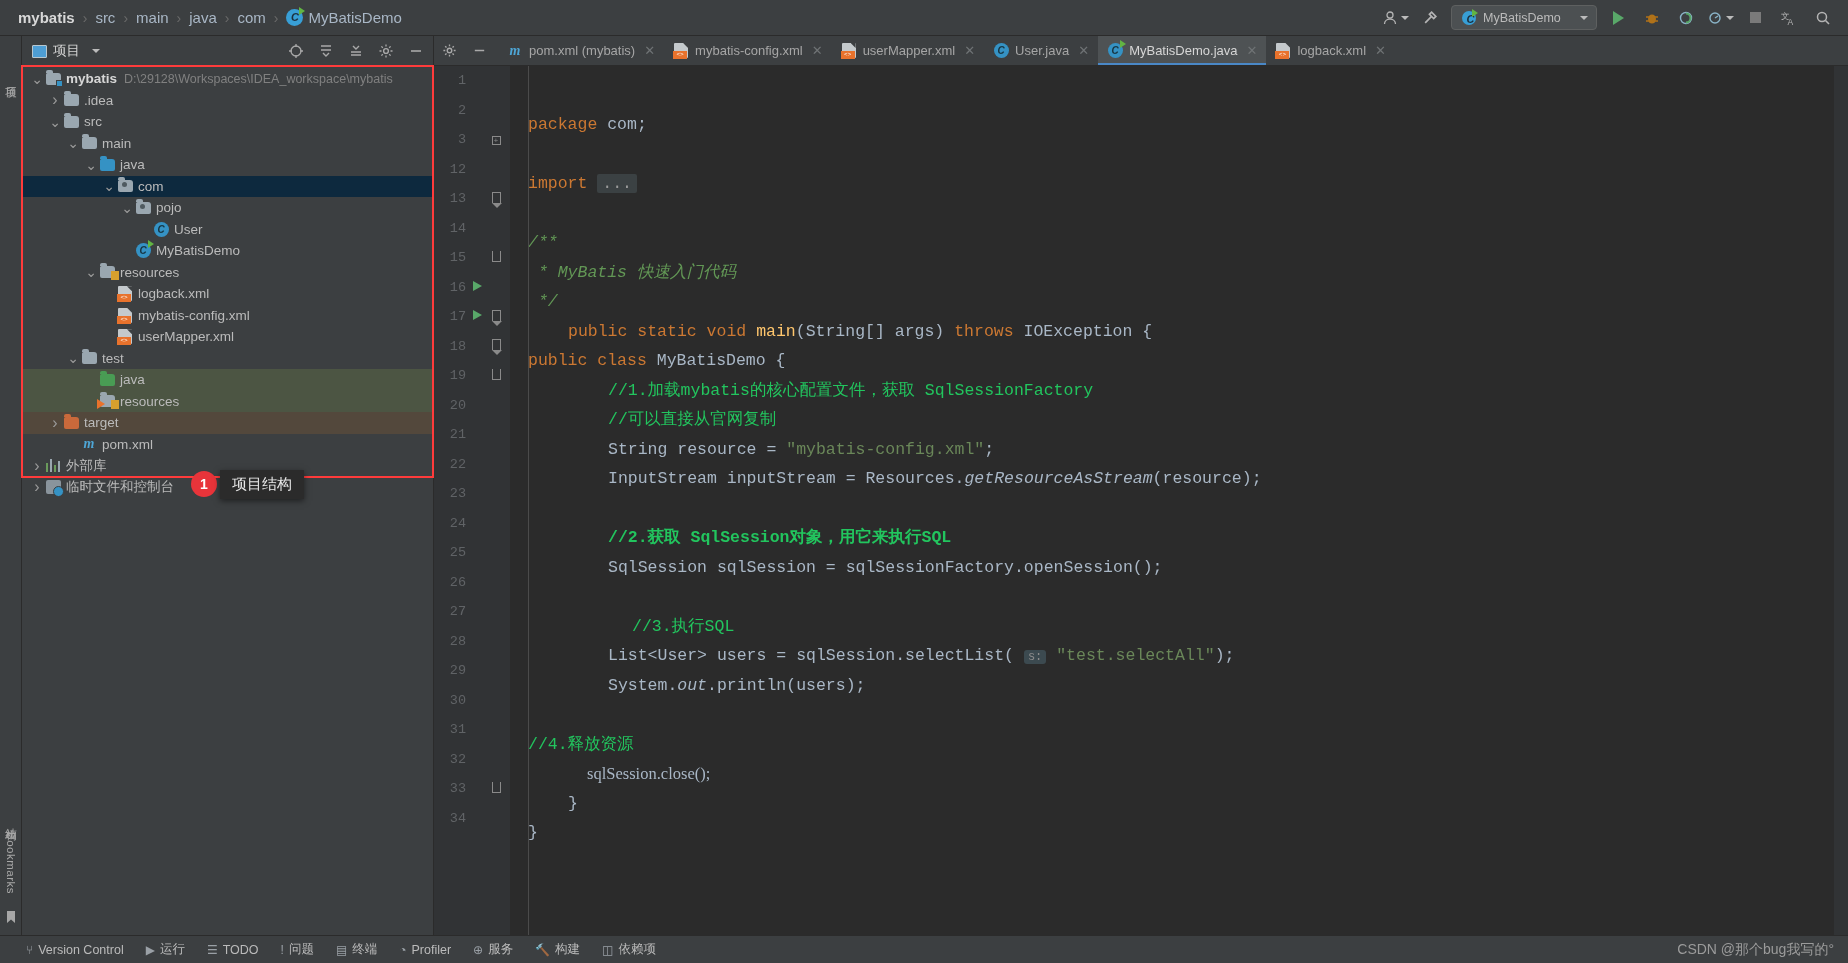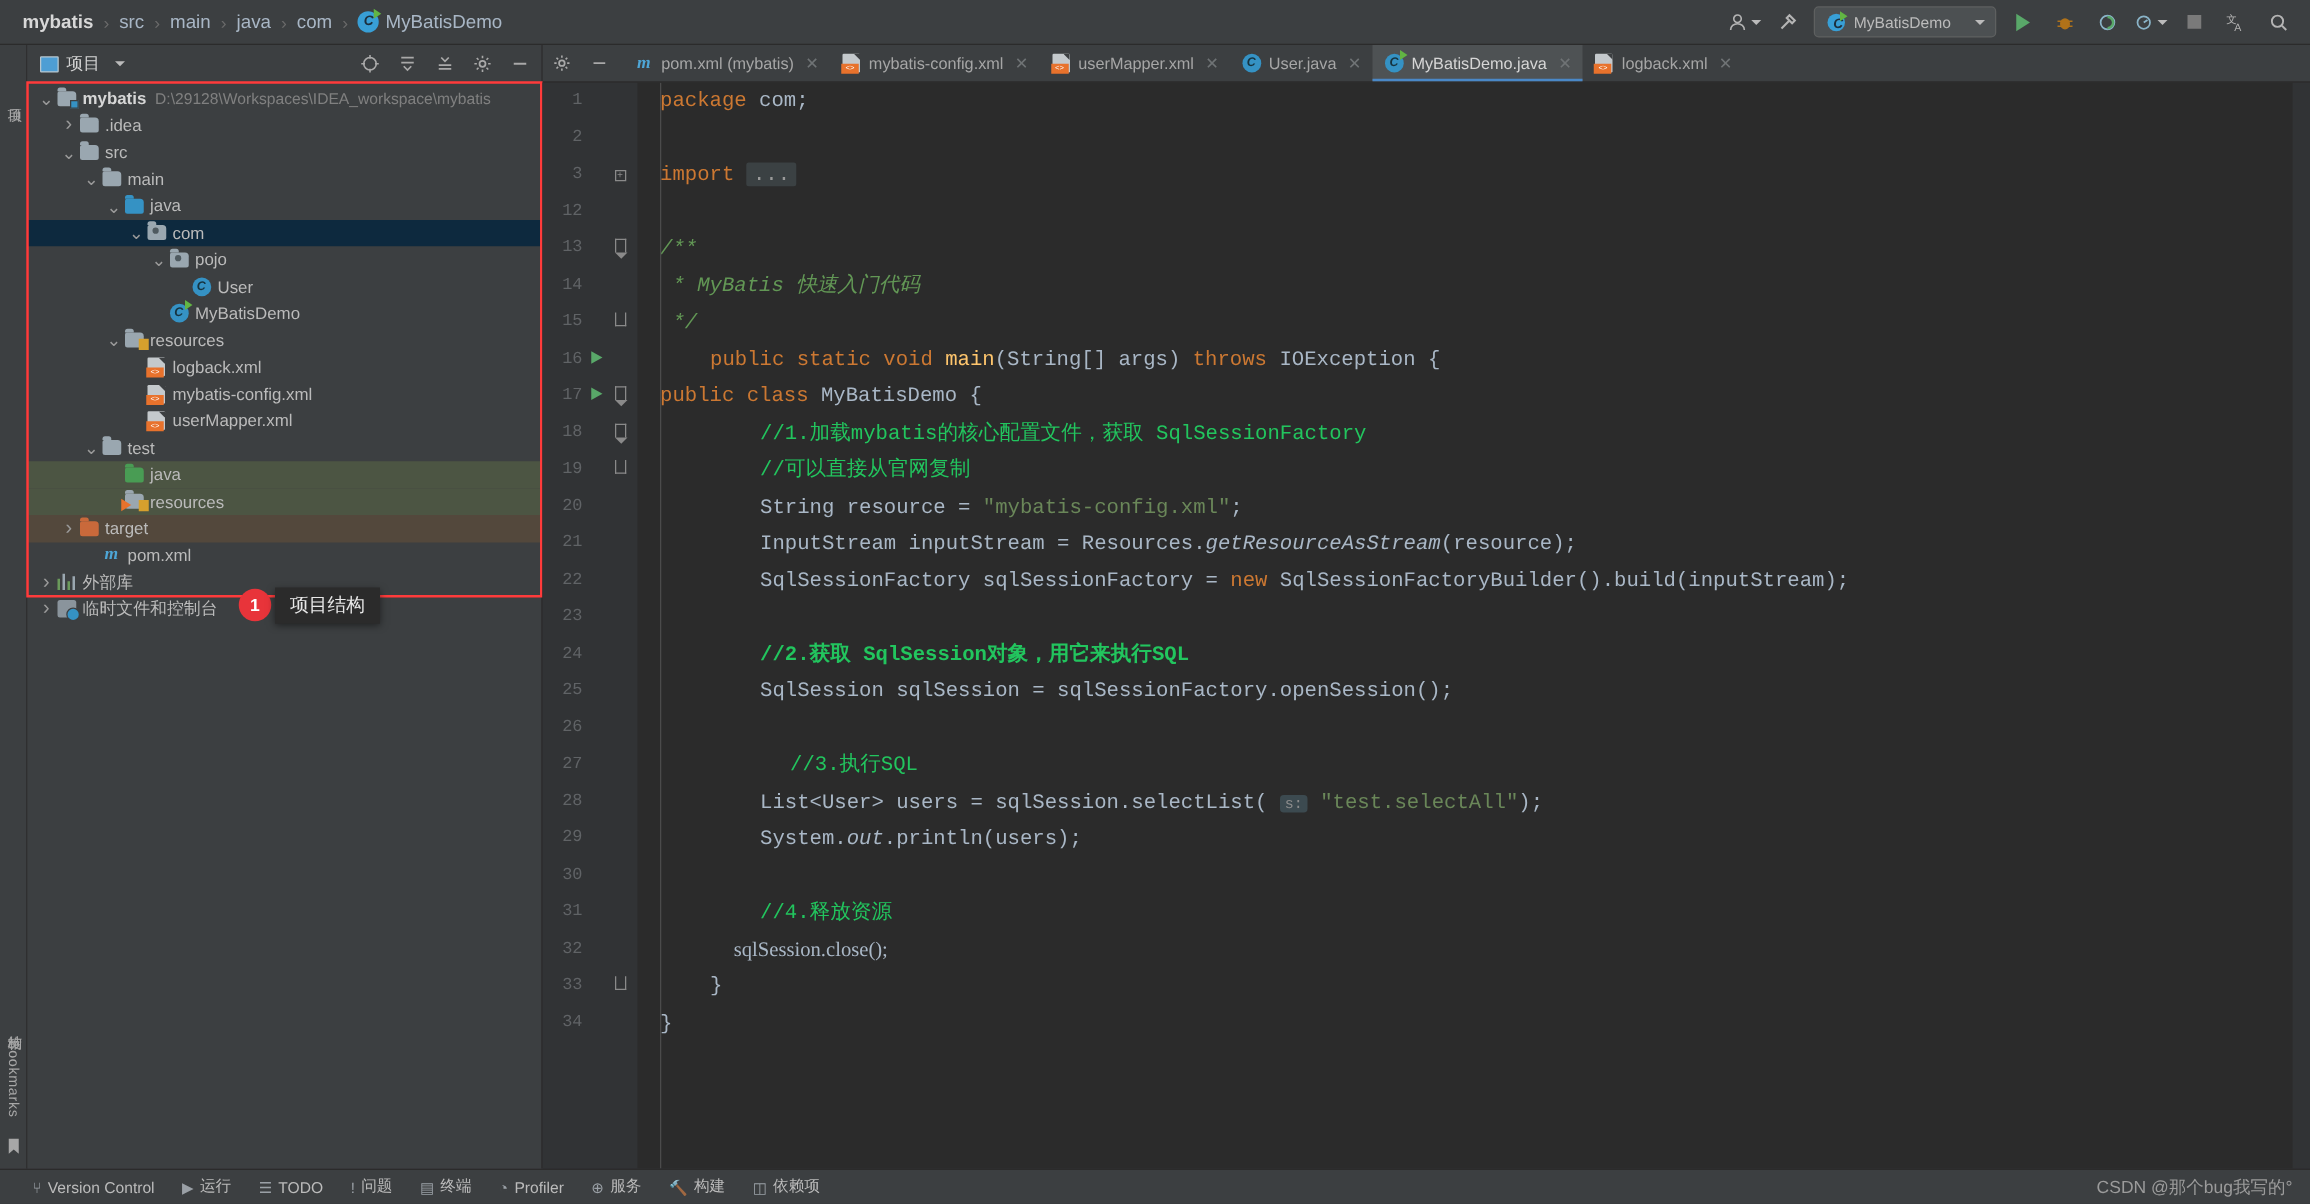--- a/index.html
+++ b/index.html
@@ -149,21 +149,21 @@
     border-right: 5px solid transparent; border-top: 5px solid #8a8a8a; }
   .fold-end { display:inline-block; width: 9px; height: 11px; border: 1px solid #8a8a8a; border-top: none; }
 
   .code-line { height: 29.5px; line-height: 29.5px; white-space: pre;
     font-family: "Liberation Mono", "DejaVu Sans Mono", monospace; font-size: 16.5px; color: #a9b7c6; }
   .kw { color: #cc7832; } .str { color: #6a8759; } .cmt { color: #22c55e; }
   .jdoc { color: #629755; font-style: italic; } .fn { color: #ffc66d; } .fnit { color: #a9b7c6; font-style: italic; } .plain { color: #a9b7c6; }
   .fold-ellipsis { background: #3b4143; color: #9a9a9a; padding: 0 5px; border-radius: 2px; }
   .hintchip { background: #3c4a50; color: #8c8c8c; font-size: 12px; padding: 0 4px; border-radius: 3px; }
 
-  .code-pad { padding-left: 18px; }
+  .code-pad { padding-left: 18px; margin-top: 44px; }
   .idt-bar { position: absolute; top: 0; bottom: 0; width: 1px; background: #4b4b4b; }
 
   
   .right-gut { width: 14px; flex: 0 0 14px; background: #313335; }
 
   
   .statusbar { height: 28px; flex: 0 0 28px; background: #3c3f41; border-top: 1px solid #2b2b2b;
     display: flex; align-items: center; padding-left: 26px; gap: 20px; position: relative; }
   .sb-item { display: flex; align-items: center; gap: 5px; font-size: 12.5px; color: #bbbbbb; }
   .sb-ico { color: #9aa0a6; font-size: 12px; display: inline-flex; align-items: center; }
@@ -680,30 +680,29 @@
               <div class="code-line"></div>
               <div class="code-line"><span class="jdoc">/**</span></div>
               <div class="code-line"><span class="jdoc"> * MyBatis 快速入门代码</span></div>
               <div class="code-line"><span class="jdoc"> */</span></div>
               <div class="code-line" style="padding-left: 40px;"><span class="kw">public static void </span><span class="fn">main</span><span class="plain">(String[] args) </span><span class="kw">throws </span><span class="plain">IOException {</span></div>
               <div class="code-line"><span class="kw">public class </span><span class="plain">MyBatisDemo {</span></div>
               <div class="code-line" style="padding-left: 80px;"><span class="cmt">//1.加载mybatis的核心配置文件，获取 SqlSessionFactory</span></div>
               <div class="code-line" style="padding-left: 80px;"><span class="cmt">//可以直接从官网复制</span></div>
               <div class="code-line" style="padding-left: 80px;"><span class="plain">String resource = </span><span class="str">"mybatis-config.xml"</span><span class="plain">;</span></div>
               <div class="code-line" style="padding-left: 80px;"><span class="plain">InputStream inputStream = Resources.</span><span class="fnit">getResourceAsStream</span><span class="plain">(resource);</span></div>
-              <div class="code-line" style="padding-left: 80px;"><span class="plain">SqlSessionFactory sqlSessionFactory = </span><span class="kw">new </span><span class="plain">SqlSessionFactoryBuilder().build(inputStream);</span></div>
               <div class="code-line"></div>
               <div class="code-line" style="padding-left: 80px; font-weight: bold;"><span class="cmt">//2.获取 SqlSession对象，用它来执行SQL</span></div>
               <div class="code-line" style="padding-left: 80px;"><span class="plain">SqlSession sqlSession = sqlSessionFactory.openSession();</span></div>
               <div class="code-line"></div>
               <div class="code-line" style="padding-left: 104px;"><span class="cmt">//3.执行SQL</span></div>
               <div class="code-line" style="padding-left: 80px;"><span class="plain">List&lt;User&gt; users = sqlSession.selectList( </span><span class="hintchip">s:</span><span class="plain"> </span><span class="str">"test.selectAll"</span><span class="plain">);</span></div>
               <div class="code-line" style="padding-left: 80px;"><span class="plain">System.</span><span class="fnit">out</span><span class="plain">.println(users);</span></div>
               <div class="code-line"></div>
-              <div class="code-line" style="padding-left: 80px;"><span class="cmt">//4.释放资源</span></div>
+              <div class="code-line" style=""><span class="cmt">//4.释放资源</span></div>
               <div class="code-line" style="padding-left: 59px; font-family: Liberation Serif, serif;"><span class="plain">sqlSession.close();</span></div>
               <div class="code-line" style="padding-left: 40px;"><span class="plain">}</span></div>
               <div class="code-line"><span class="plain">}</span></div>
             </div>
         </div>
         <div class="right-gut"></div>
       </div>
     </div>
   </div>
 

